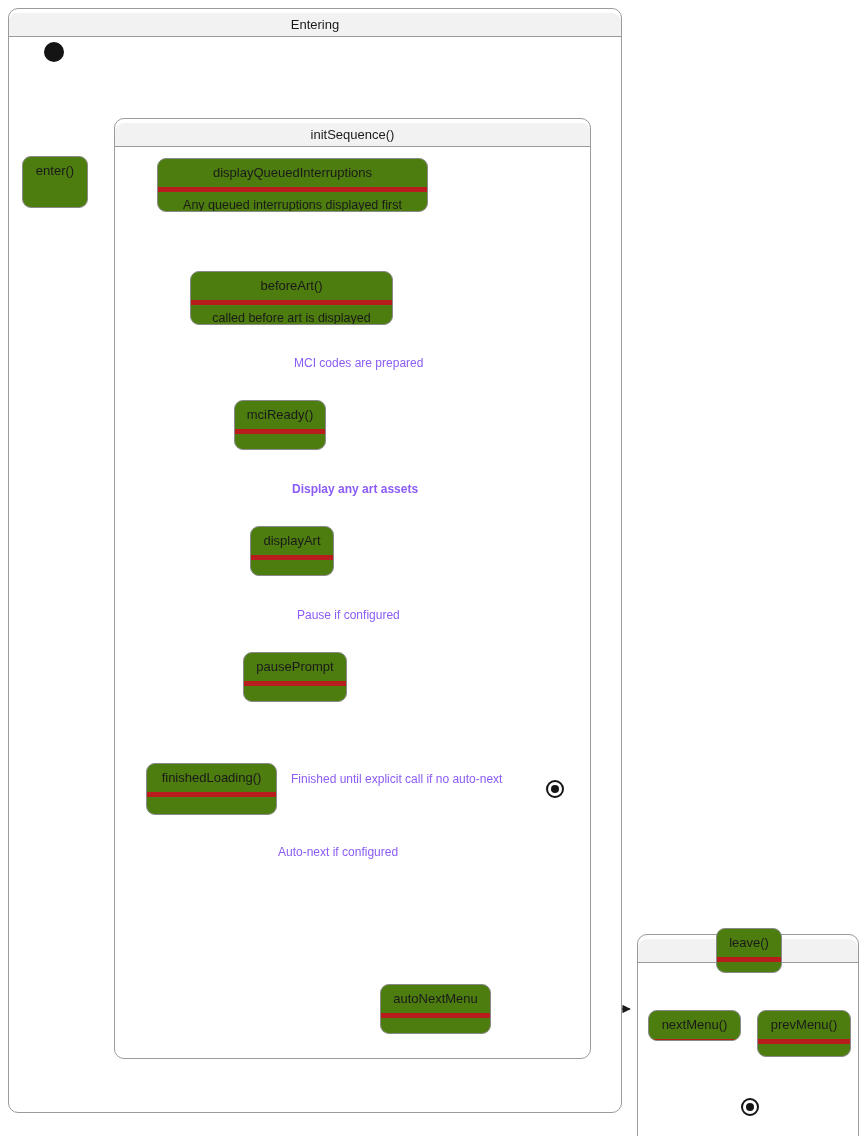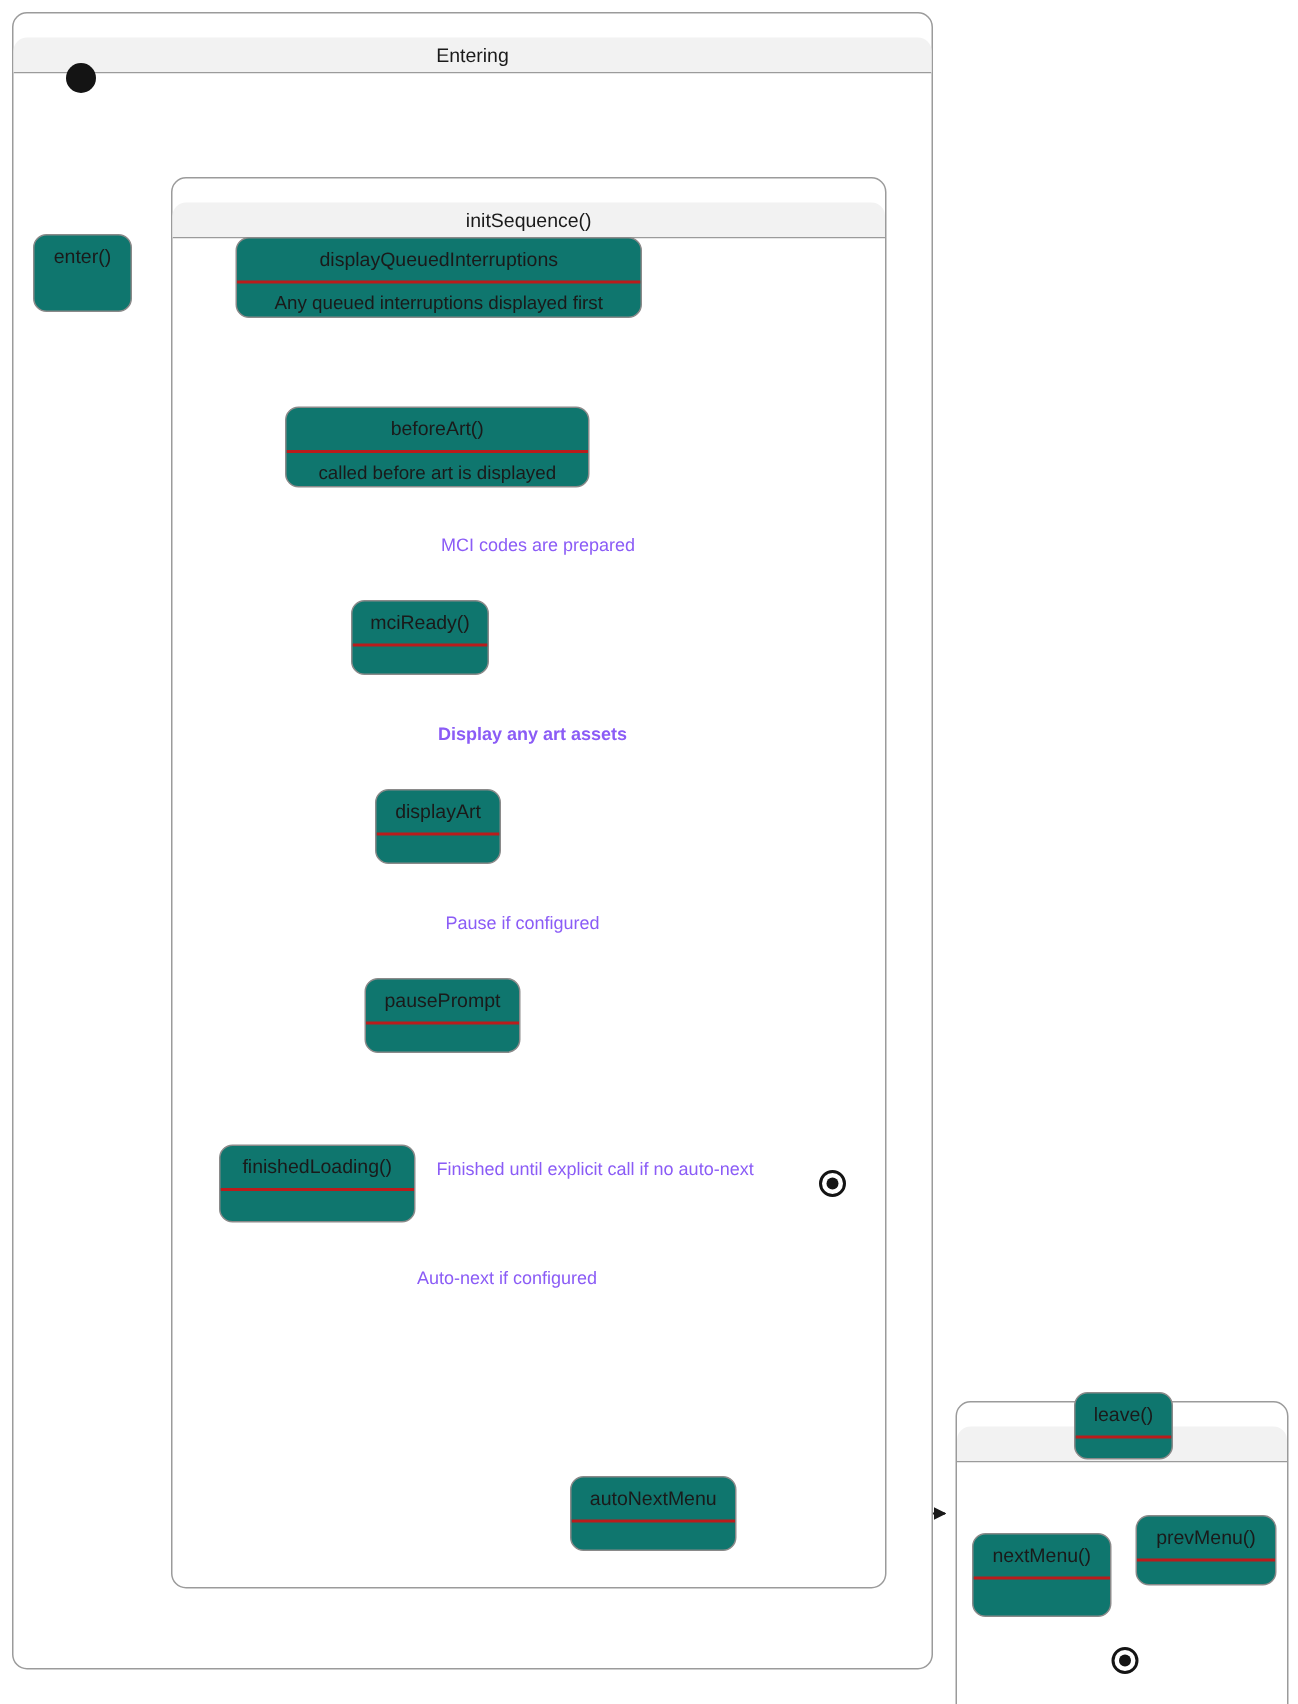--- a/index.html
+++ b/index.html
@@ -21,49 +21,49 @@
     position: absolute;
     border: 1px solid #9b9b9b;
     border-radius: 10px;
     background: #ffffff;
     box-sizing: border-box;
   }
   .frame > .frame-title {
     position: absolute;
     left: 0;
     right: 0;
-    top: 16px;
+    top: 4px;
     height: 24px;
     line-height: 24px;
     text-align: center;
     font-size: 13px;
     color: #1a1a1a;
     background: #f2f2f2;
     border-bottom: 1px solid #9b9b9b;
     border-radius: 9px 9px 0 0;
     box-sizing: border-box;
   }
   .state {
     position: absolute;
     border: 1px solid #8a8a8a;
     border-radius: 9px;
-    background: #0f766e;
+    background: #4d7c0f;
     box-sizing: border-box;
     overflow: hidden;
   }
   .state .state-name {
     display: block;
     text-align: center;
     font-size: 13px;
     color: #1a1a1a;
     padding: 6px 10px 7px 10px;
     box-sizing: border-box;
   }
   .state.with-desc .state-name {
-    border-bottom: 2px solid #b91c1c;
+    border-bottom: 5px solid #b91c1c;
   }
   .state .state-desc {
     display: block;
     text-align: center;
     font-size: 12.5px;
     color: #1a1a1a;
     padding: 6px 10px 7px 10px;
     box-sizing: border-box;
   }
   .edge-label {
@@ -201,21 +201,21 @@
   <div class="state with-desc" style="left:380px; top:984px; width:111px; height:50px;">
     <span class="state-name">autoNextMenu</span>
     <span class="state-desc" style="min-height: 18px;"></span>
   </div>
 
   <div class="state with-desc" style="left:716px; top:928px; width:66px; height:45px;">
     <span class="state-name">leave()</span>
     <span class="state-desc" style="min-height: 18px;"></span>
   </div>
 
-  <div class="state with-desc" style="left:648px; top:1010px; width:93px; height:56px;margin-top:12px;">
+  <div class="state with-desc" style="left:648px; top:1010px; width:93px; height:31px;">
     <span class="state-name">nextMenu()</span>
     <span class="state-desc" style="min-height: 18px;"></span>
   </div>
 
   <div class="state with-desc" style="left:757px; top:1010px; width:94px; height:47px;">
     <span class="state-name">prevMenu()</span>
     <span class="state-desc" style="min-height: 18px;"></span>
   </div>
 
   <div class="end-node" style="left:546px; top:780px;"></div>

